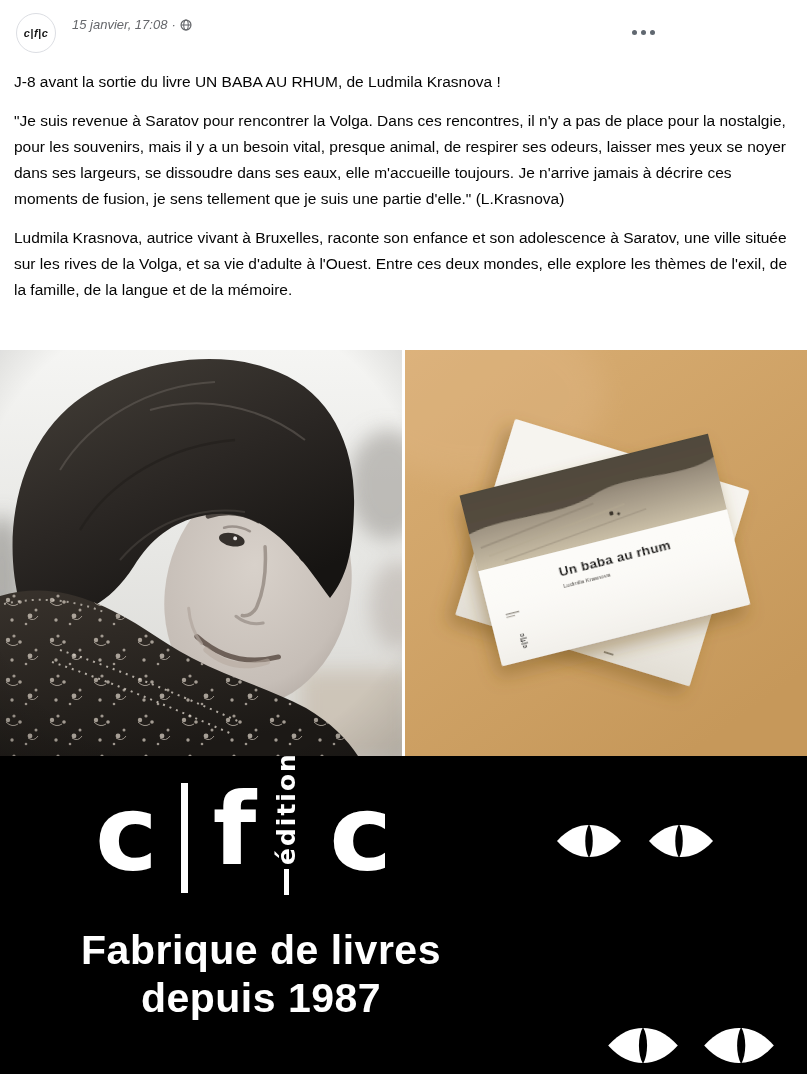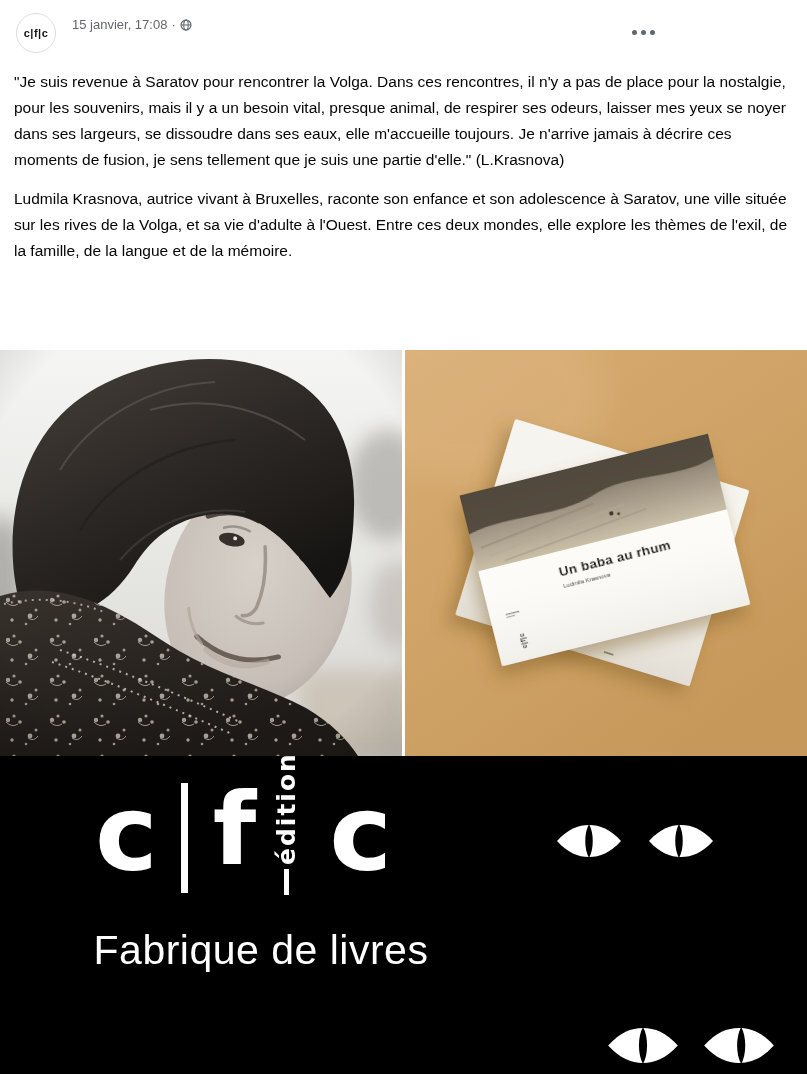--- a/index.html
+++ b/index.html
@@ -1,21 +1,21 @@
 <!DOCTYPE html>
 <html><head>
 <meta charset="utf-8">
 <style>
   * { margin:0; padding:0; box-sizing:border-box; }
   html,body { width:807px; height:1074px; }
   body { font-family:"Liberation Sans", sans-serif; background:#fff; }
   .page { position:relative; width:807px; height:1074px; background:#fff; overflow:hidden; }
 
   
-  .header { position:absolute; top:0; left:0; width:675px; height:66px; background:#fff; }
+  .header { position:absolute; top:0; left:0; width:675px; height:66px; background:#fff;font-style:italic; }
   .avatar { position:absolute; left:16px; top:13px; width:40px; height:40px; border-radius:50%;
             background:#fff; border:1px solid #dcdee3; display:flex; align-items:center; justify-content:center;
             font-size:11px; font-weight:bold; color:#141414; letter-spacing:0.5px; cursor:pointer; }
   .head-texts { position:absolute; left:72px; top:14px; }
   .page-name { font-size:15px; font-weight:700; color:#050505; line-height:20px; cursor:pointer; }
   .meta-row { display:flex; align-items:center; gap:4px; margin-top:3px; font-size:13px; color:#65676b; }
   .dot-sep { color:#65676b; }
   .globe { width:12px; height:12px; display:block; }
   .more-btn { position:absolute; right:16px; top:22px; width:32px; height:20px; display:flex;
               align-items:center; justify-content:center; gap:4px; cursor:pointer; border-radius:4px; }
@@ -42,21 +42,21 @@
   .logo-f { font-family:"DejaVu Sans", sans-serif; font-weight:bold; font-size:100px; line-height:0.8;
             transform:translateY(-8px); }
   .ed-col { display:flex; flex-direction:column; align-items:center; margin:0 30px 0 18px; }
   .logo-editions { writing-mode:vertical-rl; transform:rotate(180deg); font-family:"DejaVu Sans", sans-serif;
                    font-weight:bold; font-size:25px; letter-spacing:2px; line-height:1; height:84px; }
   .logo-bar.sm { width:5px; height:26px; margin:4px 0 0 0; }
   .eyes { position:absolute; display:flex; }
   .eyes-top { left:556px; top:68px; gap:26px; }
   .eyes-bottom { left:606px; top:271px; gap:22px; }
   .tagline { position:absolute; left:40px; top:170px; width:442px; text-align:center; color:#fff;
-             font-size:41px; line-height:48px; font-weight:400; letter-spacing:0.5px; }
+             font-size:41px; line-height:48px; font-weight:700; letter-spacing:0.5px; }
 </style>
 </head>
 <body>
 
 <div class="page">
 
   <div class="header">
     <div class="avatar">
       <span>c|f|c</span>
     </div>
@@ -72,20 +72,21 @@
       </div>
     </div>
     <div class="more-btn">
       <i></i>
         <i></i>
         <i></i>
     </div>
   </div>
 
   <div class="post-body">
+    <p>J-8 avant la sortie du livre UN BABA AU RHUM, de Ludmila Krasnova !</p>
     <p>"Je suis revenue à Saratov pour rencontrer la Volga. Dans ces rencontres, il n'y a pas de place pour la nostalgie, pour les souvenirs, mais il y a un besoin vital, presque animal, de respirer ses odeurs, laisser mes yeux se noyer dans ses largeurs, se dissoudre dans ses eaux, elle m'accueille toujours. Je n'arrive jamais à décrire ces moments de fusion, je sens tellement que je suis une partie d'elle." (L.Krasnova)</p>
     <p>Ludmila Krasnova, autrice vivant à Bruxelles, raconte son enfance et son adolescence à Saratov, une ville située sur les rives de la Volga, et sa vie d'adulte à l'Ouest. Entre ces deux mondes, elle explore les thèmes de l'exil, de la famille, de la langue et de la mémoire.</p>
   </div>
 
   <div class="photos">
 
     <div class="photo-left">
       <svg width="402" height="406" viewBox="0 0 402 406">
         <defs>
           <linearGradient id="pbg" x1="0" y1="0" x2="0" y2="1">
@@ -239,20 +240,21 @@
         <path d="M33,0 C28,9 28,25 33,34 C38,25 38,9 33,0 Z" fill="#000"></path>
       </svg>
       <svg width="66" height="34" viewBox="0 0 66 34">
         <path d="M1,17 C12,5 22,1 33,1 C44,1 54,5 65,17 C54,29 44,33 33,33 C22,33 12,29 1,17 Z" fill="#fff"></path>
         <path d="M31,0 C26,9 26,25 31,34 C36,25 36,9 31,0 Z" fill="#000"></path>
       </svg>
     </div>
 
     <div class="tagline">
       <div>Fabrique de livres</div>
+      <div>depuis 1987</div>
     </div>
 
     <div class="eyes eyes-bottom">
       <svg width="74" height="37" viewBox="0 0 66 34">
         <path d="M1,17 C12,5 22,1 33,1 C44,1 54,5 65,17 C54,29 44,33 33,33 C22,33 12,29 1,17 Z" fill="#fff"></path>
         <path d="M33,0 C28,9 28,25 33,34 C38,25 38,9 33,0 Z" fill="#000"></path>
       </svg>
       <svg width="74" height="37" viewBox="0 0 66 34">
         <path d="M1,17 C12,5 22,1 33,1 C44,1 54,5 65,17 C54,29 44,33 33,33 C22,33 12,29 1,17 Z" fill="#fff"></path>
         <path d="M35,0 C30,9 30,25 35,34 C40,25 40,9 35,0 Z" fill="#000"></path>

